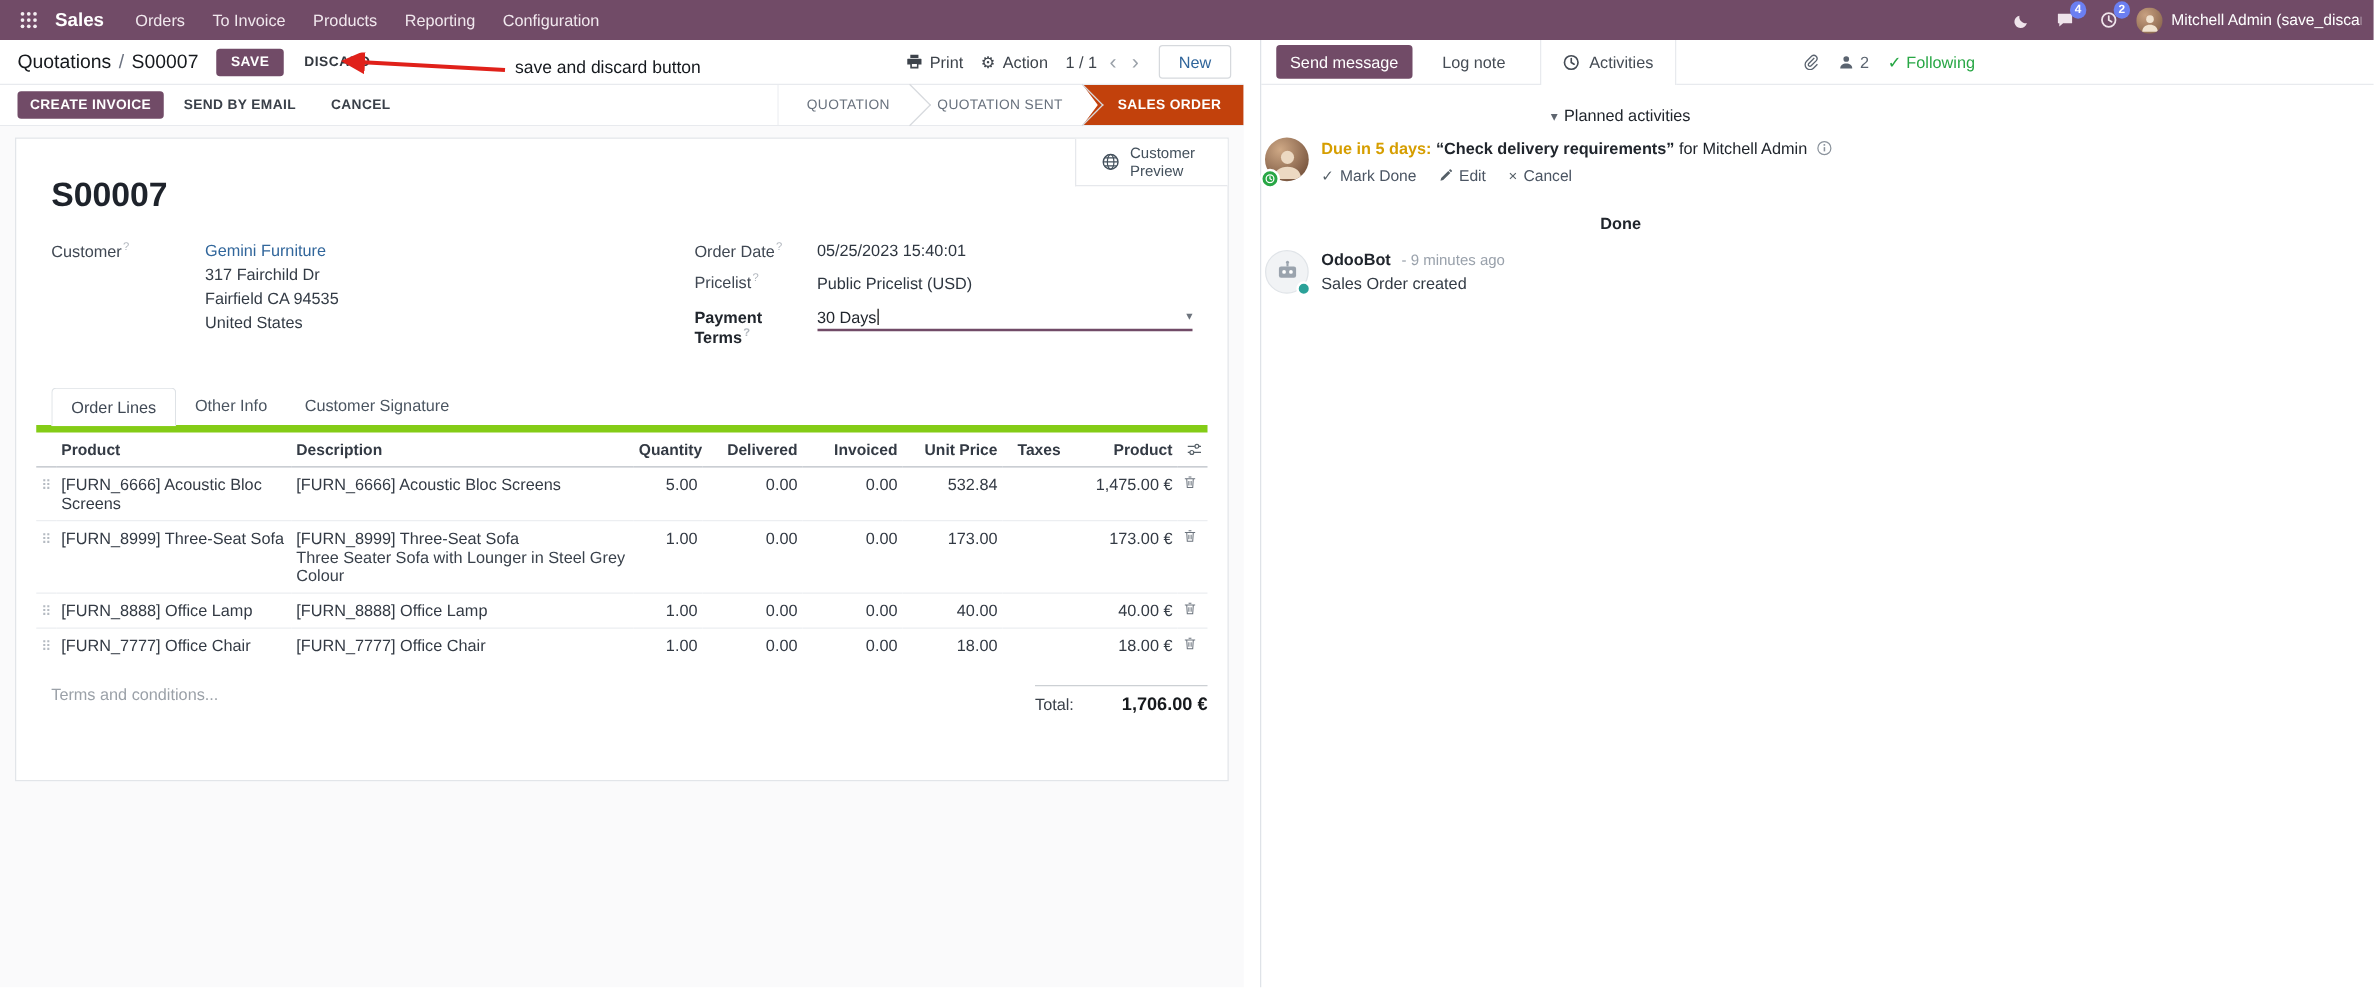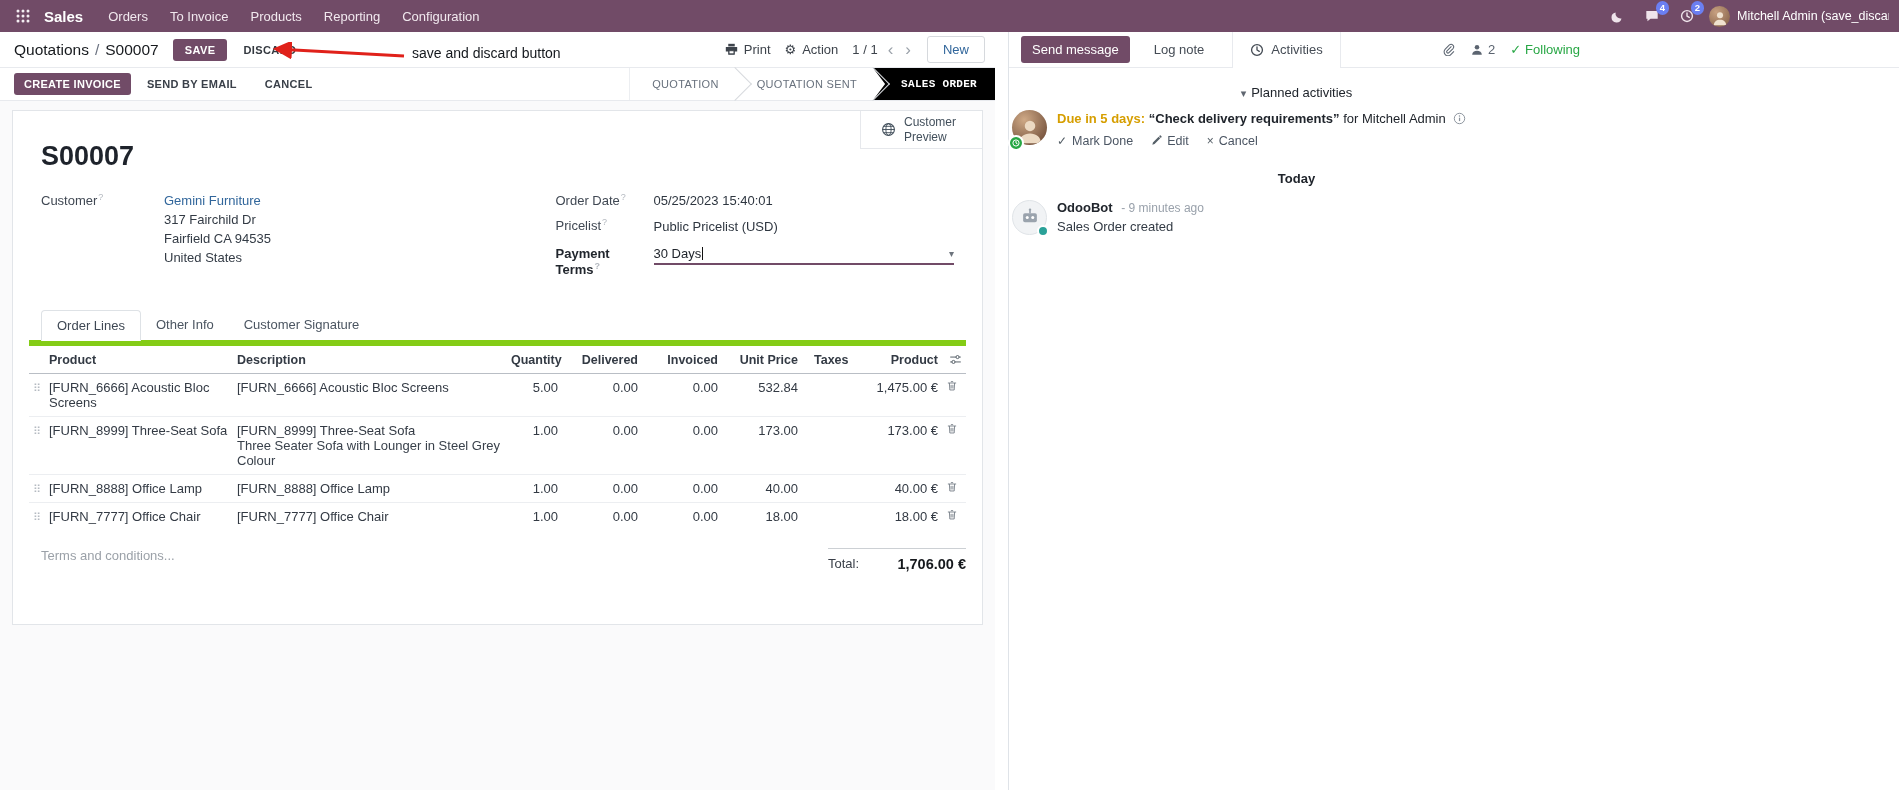--- a/index.html
+++ b/index.html
@@ -38,21 +38,21 @@
 
   
   .status-row { height:33px; display:flex; align-items:stretch; border-bottom:1px solid #e8eaee; padding-left:14px; overflow:visible; }
   .sb-left { display:flex; align-items:center; gap:4px; }
   .btn-primary-sm { background:#714B67; color:#fff; border:none; font-size:11px; font-weight:700; letter-spacing:.3px; padding:5px 10px; border-radius:3px; cursor:pointer; font-family:inherit; }
   .btn-flat-sm { background:transparent; color:#3a4049; border:none; font-size:11px; font-weight:700; letter-spacing:.3px; padding:5px 12px; cursor:pointer; font-family:inherit; }
   .pipeline { margin-left:auto; display:flex; align-items:stretch; border-left:1px solid #eceef1; }
   .stage { position:relative; display:flex; align-items:center; padding:0 16px 0 22px; font-size:11px; font-weight:500; letter-spacing:.3px; color:#68717d; background:#fff; cursor:pointer; }
   .stage:nth-child(1){ z-index:3; } .stage:nth-child(2){ z-index:2; }
   .stage:not(.active)::after { content:""; position:absolute; right:-12px; top:4px; width:23px; height:23px; border-top:1px solid #d7dade; border-right:1px solid #d7dade; transform:rotate(45deg); background:transparent; }
-  .stage.active { background:#000000; color:#fff; z-index:1; clip-path:polygon(0 0,100% 0,100% 100%,0 100%,12px 50%); padding:0 18px 0 28px; font-weight:700;font-family:Liberation Mono, monospace; }
+  .stage.active { background:#c2410c; color:#fff; z-index:1; clip-path:polygon(0 0,100% 0,100% 100%,0 100%,12px 50%); padding:0 18px 0 28px; font-weight:700; }
 
   
   .form-scroll { flex:1; background:#fafafb; padding:9px 12px 0 12px; overflow:hidden; }
   .sheet { position:relative; background:#fff; border:1px solid #e2e5e9; min-height:513px; padding-bottom:52px; }
   .preview-btn { position:absolute; top:0; right:0; width:122px; height:38px; border-left:1px solid #e6e8ec; border-bottom:1px solid #e6e8ec; display:flex; align-items:center; justify-content:center; gap:8px; color:#43505c; font-size:12px; cursor:pointer; background:#fff; }
   .preview-btn .lbl { width:58px; line-height:1.2; }
   .sheet h1 { margin:30px 0 20px 28px; font-size:27px; font-weight:600; color:#1e232b; }
   .fields { display:flex; padding:0 28px; }
   .fcol { width:50%; }
   .fcol.right { padding-left:58px; }
@@ -502,21 +502,21 @@
               <span>Edit</span>
             </span>
             <span class="act-btn">
               <span class="glyph">×</span>
               <span>Cancel</span>
             </span>
           </div>
         </div>
       </div>
 
-      <div class="day-divider">Today</div>
+      <div class="day-divider">Done</div>
 
       <div class="message">
         <div class="avatar-wrap">
           <div class="avatar bot">
             <svg viewBox="0 0 16 16" width="22" height="22">
                 <path d="M8 5.2V3.4" stroke="#9aa3ad" stroke-width="1.2"></path>
                 <circle cx="8" cy="2.8" r="0.9" fill="#9aa3ad"></circle>
                 <rect x="3" y="5.2" width="10" height="6.6" rx="1.3" fill="#9aa3ad"></rect>
                 <circle cx="6" cy="8.4" r="1.1" fill="#fff"></circle>
                 <circle cx="10" cy="8.4" r="1.1" fill="#fff"></circle>

